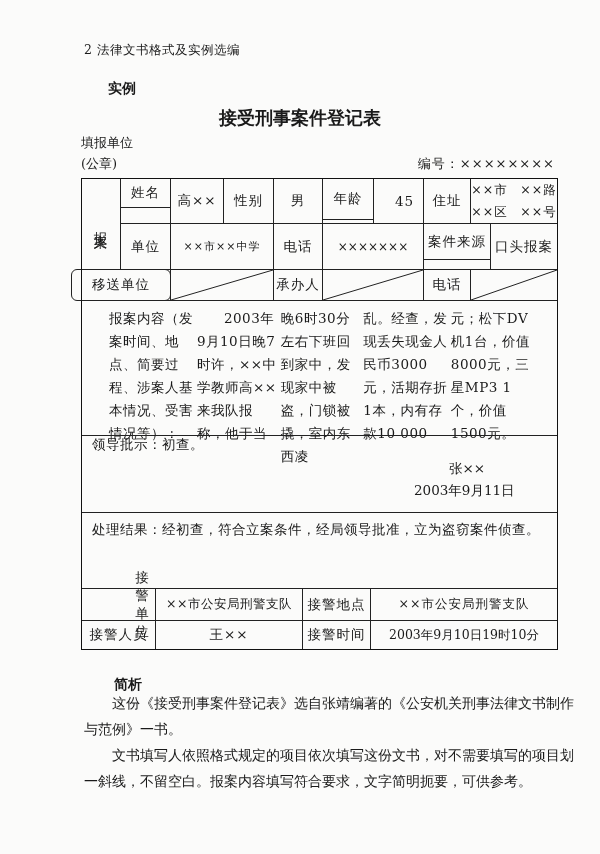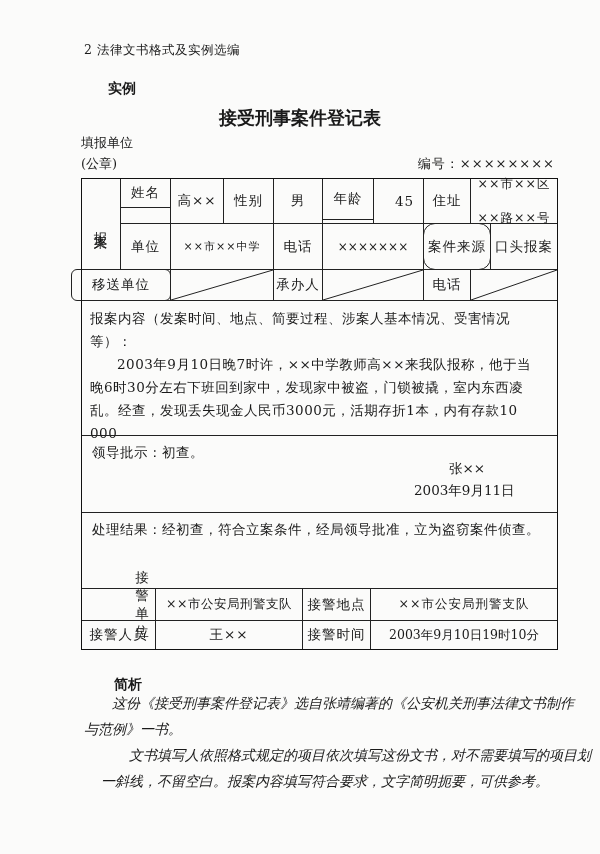--- a/index.html
+++ b/index.html
@@ -18,28 +18,28 @@
 
   .cell {
     position: absolute; box-sizing: border-box; border: 1px solid #222;
     display: flex; align-items: center; justify-content: center;
     font-size: 13.5px; text-align: center; letter-spacing: 1px; background: transparent;
   }
   .cell.left { justify-content: flex-start; align-items: flex-start; text-align: left; padding: 6px 8px; letter-spacing: 0.5px; }
   .frame { position: absolute; left: 81px; top: 178px; width: 477px; height: 472px; border: 1.5px solid #111; box-sizing: border-box; pointer-events: none; }
   .slash svg { position: absolute; left: 0; top: 0; width: 100%; height: 100%; }
   .vertical { writing-mode: vertical-rl; letter-spacing: 2px; }
-  .addr { flex-direction: column; font-size: 12.5px; line-height: 22px; gap: 12px; }
+  .addr { font-size: 12.5px; line-height: 22px; gap: 12px; }
   .report-body { font-size: 13.5px; line-height: 23px; }
   .report-body p { margin: 0; }
   .indent { text-indent: 2em; }
   .sign { position: absolute; font-size: 13.5px; }
 
   .analysis-title { left: 114px; top: 676px; font-size: 14px; font-weight: bold; font-family: "DejaVu Sans", sans-serif; }
-  .analysis { left: 84px; width: 490px; font-size: 14px; line-height: 26px; font-family: "DejaVu Sans", sans-serif; font-style: italic; }
+  .analysis { left: 84px; width: 490px; font-size: 14px; line-height: 26px; font-family: "DejaVu Sans", sans-serif; }
   .analysis p { margin: 0; text-indent: 2em; }
 </style>
 </head>
 <body>
 
 <div class="abs running-header">2  法律文书格式及实例选编</div>
 <div class="abs section-title">实例</div>
 <div class="abs form-title">接受刑事案件登记表</div>
 <div class="abs meta fill-unit">填报单位</div>
 <div class="abs meta seal">(公章)</div>
@@ -60,21 +60,21 @@
   <div class="cell" style="left:423px;top:178px;width:48px;height:46px;">住址</div>
   <div class="cell addr" style="left:470px;top:178px;width:88px;height:46px;">
     <span>××市××区</span>
     <span>××路××号</span>
   </div>
 
   <div class="cell" style="left:120px;top:223px;width:51px;height:47px;">单位</div>
   <div class="cell" style="left:170px;top:223px;width:104px;height:47px;font-size:11px;">××市××中学</div>
   <div class="cell" style="left:273px;top:223px;width:50px;height:47px;">电话</div>
   <div class="cell" style="left:322px;top:223px;width:102px;height:47px;font-size:12px;letter-spacing:0;">×××××××</div>
-  <div class="cell" style="left:423px;top:223px;width:68px;height:47px;border-radius:12px;">案件来源</div>
+  <div class="cell" style="left:423px;top:223px;width:68px;height:37px;">案件来源</div>
   <div class="cell" style="left:490px;top:223px;width:68px;height:47px;">口头报案</div>
 
   <div class="cell" style="left:71px;top:269px;width:100px;height:32px;border-radius:6px;">移送单位</div>
   <div class="cell slash" style="left:170px;top:269px;width:104px;height:32px;">
     <svg viewBox="0 0 100 100" preserveAspectRatio="none">
         <line x1="0" y1="100" x2="100" y2="0" stroke="#222" stroke-width="1" vector-effect="non-scaling-stroke"></line>
       </svg>
   </div>
   <div class="cell" style="left:273px;top:269px;width:50px;height:32px;">承办人</div>
   <div class="cell slash" style="left:322px;top:269px;width:102px;height:32px;">
@@ -82,28 +82,29 @@
         <line x1="0" y1="100" x2="100" y2="0" stroke="#222" stroke-width="1" vector-effect="non-scaling-stroke"></line>
       </svg>
   </div>
   <div class="cell" style="left:423px;top:269px;width:48px;height:32px;">电话</div>
   <div class="cell slash" style="left:470px;top:269px;width:88px;height:32px;">
     <svg viewBox="0 0 100 100" preserveAspectRatio="none">
         <line x1="0" y1="100" x2="100" y2="0" stroke="#222" stroke-width="1" vector-effect="non-scaling-stroke"></line>
       </svg>
   </div>
 
-  <div class="cell left report-body" style="left:81px;top:300px;width:477px;height:136px;padding:6px 8px;flex-direction:column;">
+  <div class="cell left report-body" style="left:81px;top:300px;width:477px;height:136px;padding:6px 27px;flex-direction:row;">
     <p>报案内容（发案时间、地点、简要过程、涉案人基本情况、受害情况等）：</p>
     <p class="indent">2003年9月10日晚7时许，××中学教师高××来我队报称，他于当</p>
     <p>晚6时30分左右下班回到家中，发现家中被盗，门锁被撬，室内东西凌</p>
     <p>乱。经查，发现丢失现金人民币3000元，活期存折1本，内有存款10 000</p>
+    <p>元；松下DV机1台，价值8000元，三星MP3 1个，价值1500元。</p>
   </div>
 
-  <div class="cell left" style="left:81px;top:435px;width:477px;height:78px;padding:8px 10px;">
+  <div class="cell left" style="left:81px;top:435px;width:477px;height:78px;padding:0 10px;">
     <span>领导批示：初查。</span>
   </div>
   <div class="sign" style="left:449px;top:460px;">张××</div>
   <div class="sign" style="left:414px;top:482px;">2003年9月11日</div>
 
   <div class="cell left" style="left:81px;top:512px;width:477px;height:77px;padding:8px 10px;">
     <span>处理结果：经初查，符合立案条件，经局领导批准，立为盗窃案件侦查。</span>
   </div>
 
   <div class="cell" style="left:81px;top:588px;width:75px;height:33px;padding-left:48px;">接警单位</div>
@@ -115,15 +116,15 @@
   <div class="cell" style="left:302px;top:620px;width:69px;height:30px;">接警时间</div>
   <div class="cell" style="left:370px;top:620px;width:188px;height:30px;font-size:12.5px;letter-spacing:0;">2003年9月10日19时10分</div>
 
   <div class="frame"></div>
 </div>
 
 <div class="abs analysis-title">简析</div>
 <div class="abs analysis" style="top:690px;">
   <p>这份《接受刑事案件登记表》选自张靖编著的《公安机关刑事法律文书制作与范例》一书。</p>
 </div>
-<div class="abs analysis" style="top:742px;margin-left:17px;">
+<div class="abs analysis" style="top:742px;">
   <p>文书填写人依照格式规定的项目依次填写这份文书，对不需要填写的项目划一斜线，不留空白。报案内容填写符合要求，文字简明扼要，可供参考。</p>
 </div>
 
 </body></html>

